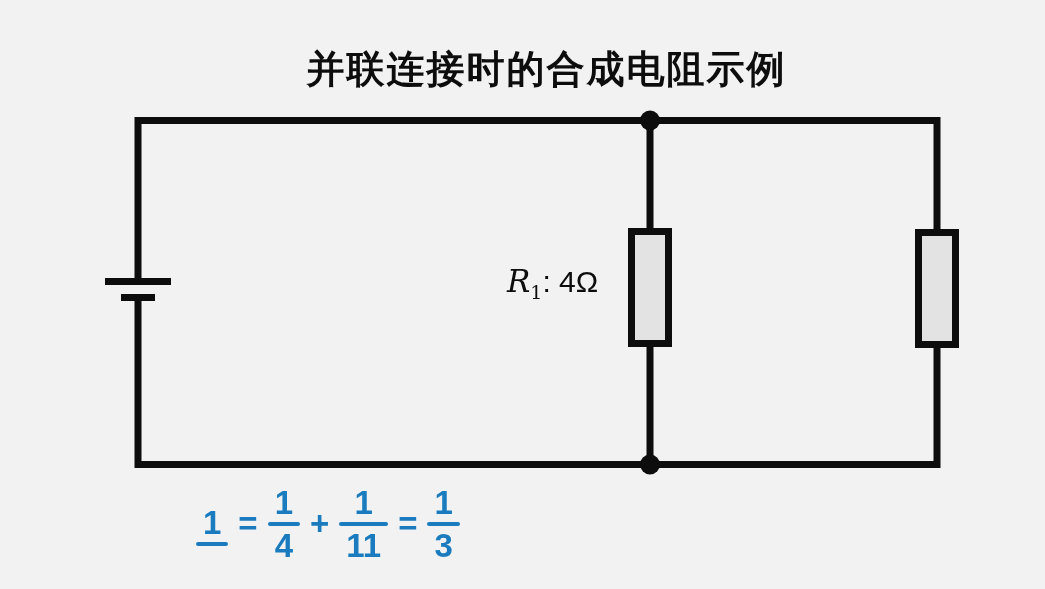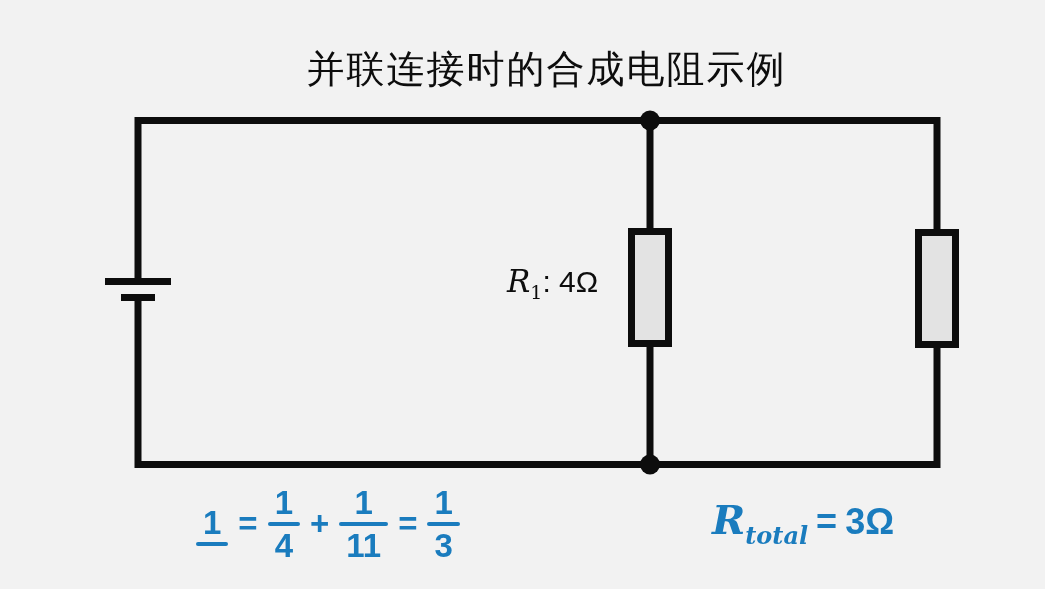--- a/index.html
+++ b/index.html
@@ -20,21 +20,21 @@
     font-family: "Liberation Sans", "DejaVu Sans", sans-serif;
     color: var(--text);
   }
   .title {
     position: absolute;
     top: 44px;
     left: 0;
     width: 100%;
     text-align: center;
     font-size: 38px;
-    font-weight: normal;
+    font-weight: bold;
     letter-spacing: 2px;
     color: var(--text);
     padding-left: 48px;
   }
   .circuit-svg {
     position: absolute;
     top: 0; left: 0;
     width: 1045px;
     height: 589px;
   }
@@ -153,17 +153,14 @@
       <span class="den">11</span>
     </span>
     <span class="op">=</span>
     <span class="frac">
       <span class="num">1</span>
       <span class="bar"></span>
       <span class="den">3</span>
     </span>
   </div>
 
-  <div class="formula formula-right">
-    <span class="rvar">R</span><sub>total</sub><span class="result-eq">=</span><span class="result-val">3Ω</span>
-  </div>
 
 </div>
 
 </body></html>

